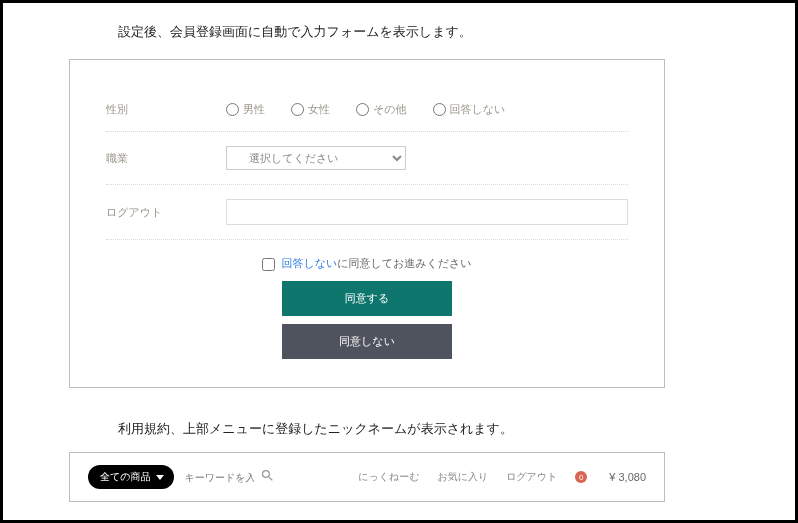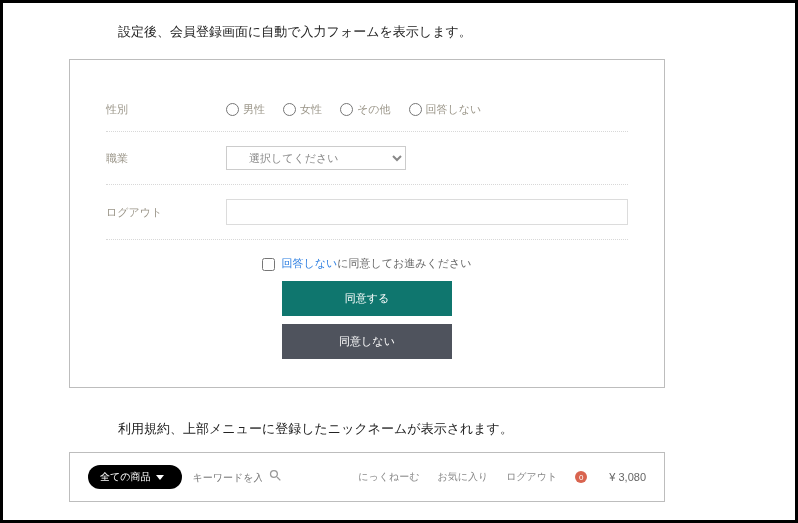--- a/index.html
+++ b/index.html
@@ -42,21 +42,21 @@
   .form-row:last-of-type { border-bottom: 1px dotted #d8d8d8; }
   .form-label {
     width: 120px;
     flex-shrink: 0;
   }
   .form-field {
     flex: 1;
   }
   .radios {
     display: flex;
-    gap: 18px;
+    gap: 26px;
     color: #9a9588;
     font-size: 11px;
   }
   .radio-option { display: flex; align-items: center; gap: 4px; }
   .radio-option input { margin: 0; }
   .select {
     width: 180px;
     font-size: 11px;
     padding: 4px 18px;
     border: 1px solid #ccc;
@@ -107,21 +107,21 @@
   .header-panel {
     padding: 12px 18px;
     display: flex;
     align-items: center;
     gap: 10px;
   }
   .cat-pill {
     background: #000;
     color: #fff;
     font-size: 10px;
-    padding: 5px 18px 5px 12px;
+    padding: 5px 10px 5px 12px;
     border-radius: 14px;
     display: flex;
     align-items: center;
     gap: 6px;
   }
   .chev-down {
     width: 0; height: 0;
     border-left: 4px solid transparent;
     border-right: 4px solid transparent;
     border-top: 5px solid #fff;

